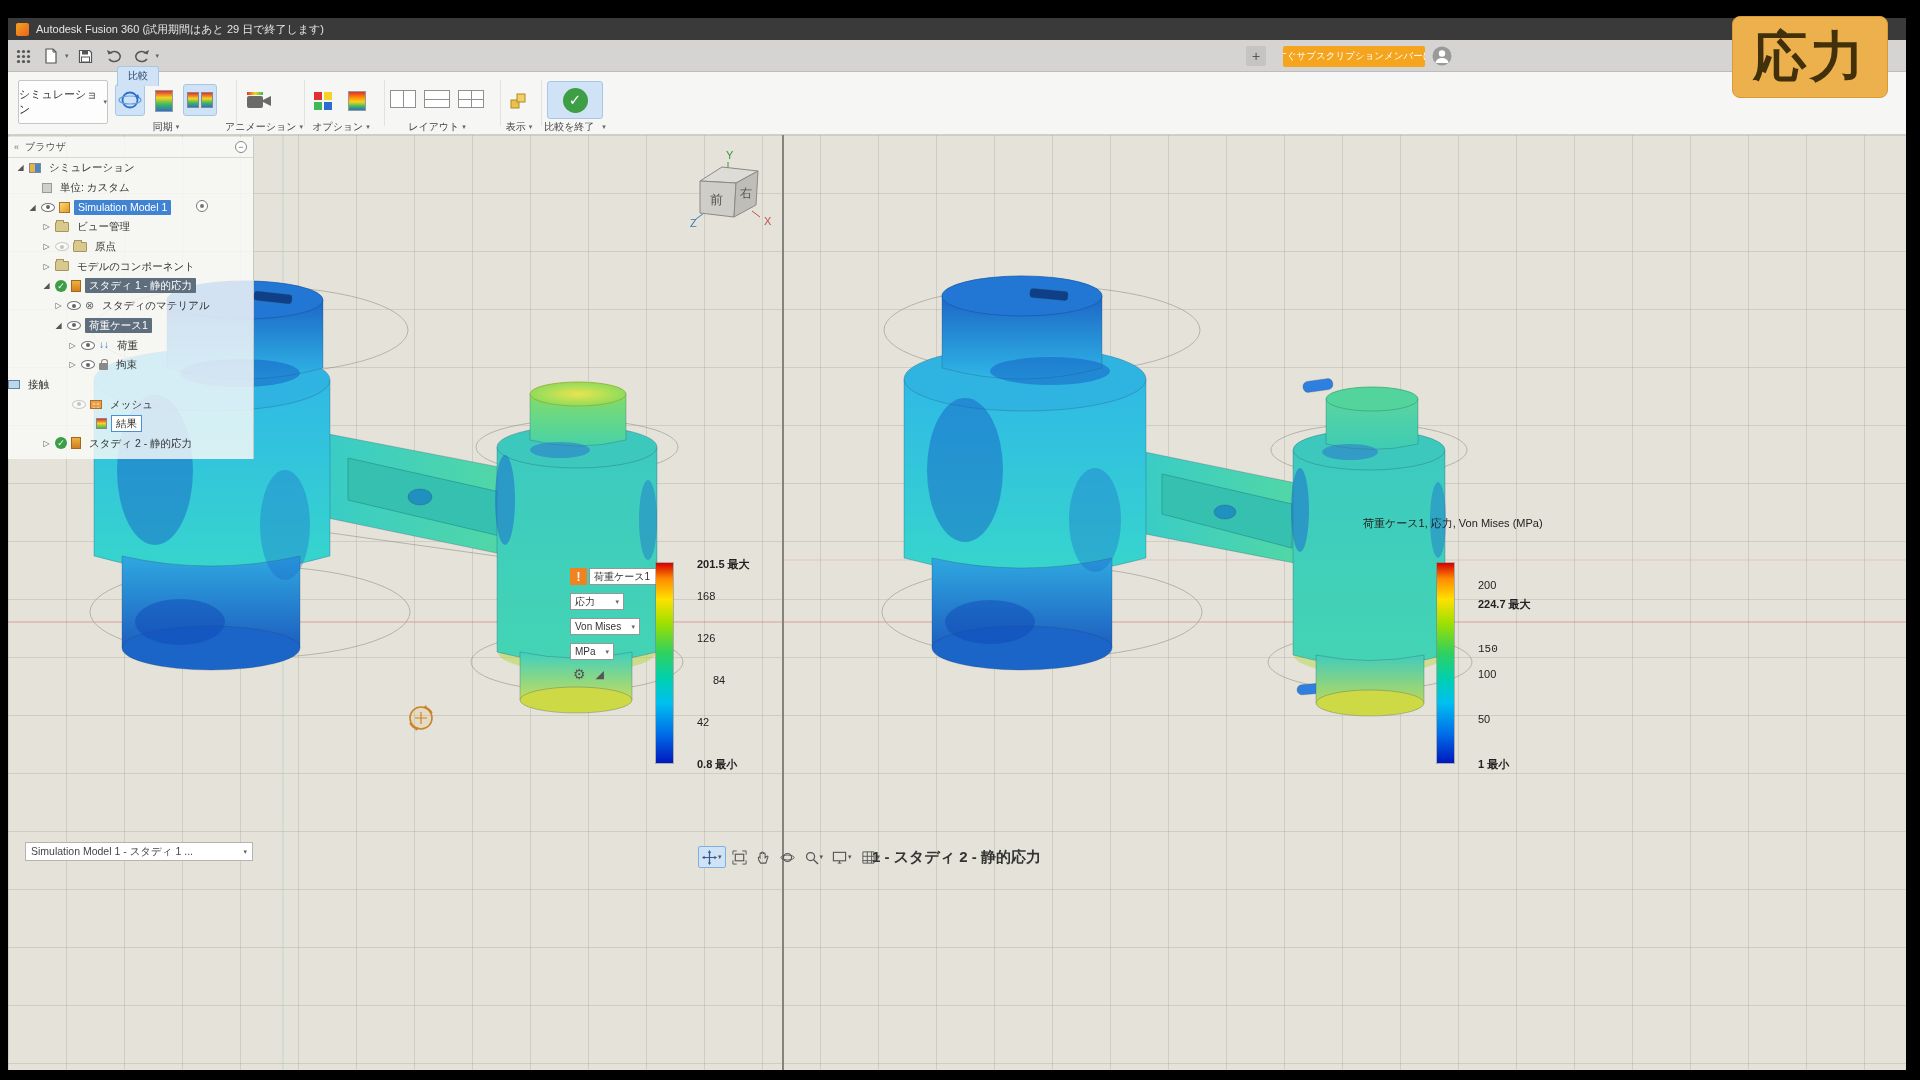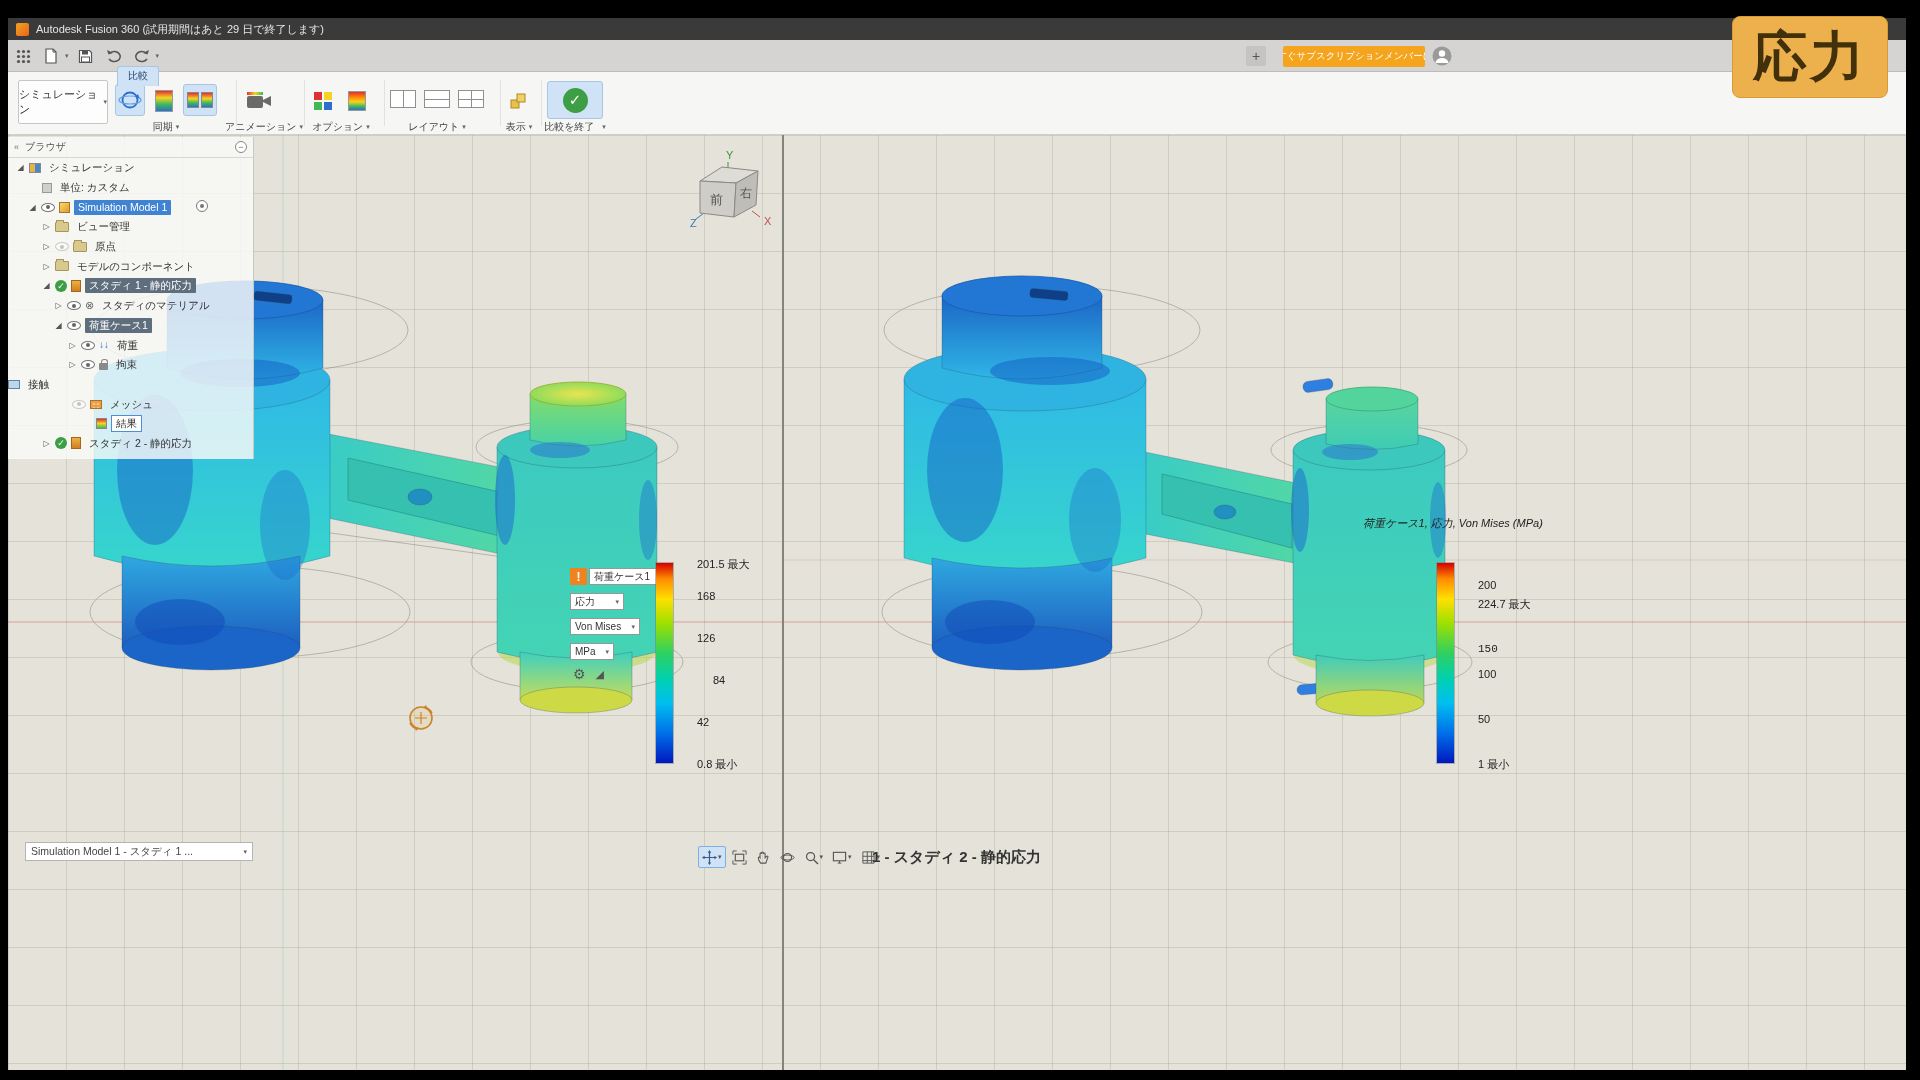--- a/index.html
+++ b/index.html
@@ -84,21 +84,21 @@
   .radio::after{content:"";position:absolute;left:3px;top:3px;width:4px;height:4px;border-radius:50%;background:#777;}
 
   
   .dd{position:absolute;background:#fff;border:1px solid #979793;height:17px;display:flex;align-items:center;gap:4px;padding:0 4px;font-size:10px;color:#333;z-index:3;white-space:nowrap;}
   .dd .caret{margin-left:auto;}
   .warnbox{position:absolute;width:17px;height:17px;background:#f08220;color:#fff;font-weight:bold;font-size:12px;display:flex;align-items:center;justify-content:center;z-index:3;}
   .legico{position:absolute;z-index:3;display:flex;gap:10px;align-items:center;color:#555;}
   .colorbar{position:absolute;width:17px;height:200px;z-index:3;outline:1px solid rgba(120,120,120,.5);
     background:linear-gradient(#d40000 0%,#ff8c00 8%,#ffe000 18%,#9fe000 30%,#2fd060 45%,#00d0b0 58%,#00bff0 70%,#0070e8 85%,#0018c0 100%);}
   .tick{position:absolute;font-size:11px;color:#222;z-index:3;white-space:nowrap;}
-  .tick.bold{font-weight:normal;}
+  .tick.bold{font-weight:bold;}
   .vp-caption{position:absolute;font-size:11px;color:#222;z-index:3;white-space:nowrap;}
 
   
   .viewcube{position:absolute;left:672px;top:12px;z-index:2;}
 
   
   .bl-select{position:absolute;left:17px;top:707px;width:228px;height:19px;background:#fff;border:1px solid #b5b4b0;display:flex;align-items:center;font-size:10.5px;color:#444;padding:0 5px;gap:5px;z-index:3;white-space:nowrap;}
   .bl-select .caret{margin-left:auto;}
   .navbar{position:absolute;left:690px;top:710px;height:24px;display:flex;align-items:center;gap:3px;z-index:3;}
   .nbtn{height:22px;display:flex;align-items:center;justify-content:center;gap:1px;padding:0 3px;border-radius:2px;}
@@ -552,21 +552,21 @@
   </div>
 
   <div class="colorbar" style="left:648px;top:428px;"></div>
   <div class="tick bold" style="left:689px;top:422px;">201.5 最大</div>
   <div class="tick" style="left:689px;top:455px;">168</div>
   <div class="tick" style="left:689px;top:497px;">126</div>
   <div class="tick" style="left:685px;top:539px;padding-left:20px;">84</div>
   <div class="tick" style="left:689px;top:581px;">42</div>
   <div class="tick bold" style="left:689px;top:622px;">0.8 最小</div>
 
-  <div class="vp-caption" style="left:1355px;top:381px;font-style:italic;">荷重ケース1, 応力, Von Mises (MPa)</div>
+  <div class="vp-caption" style="left:1355px;top:381px;">荷重ケース1, 応力, Von Mises (MPa)</div>
   <div class="colorbar" style="left:1429px;top:428px;"></div>
   <div class="tick bold" style="left:1470px;top:446px;margin-top:16px;">224.7 最大</div>
   <div class="tick" style="left:1470px;top:444px;">200</div>
   <div class="tick" style="left:1470px;top:508px;font-family:Liberation Mono, monospace;">150</div>
   <div class="tick" style="left:1470px;top:533px;">100</div>
   <div class="tick" style="left:1470px;top:578px;">50</div>
   <div class="tick bold" style="left:1470px;top:622px;">1 最小</div>
 
   <div class="bl-select">
     <span>Simulation Model 1 - スタディ 1 ...</span>

